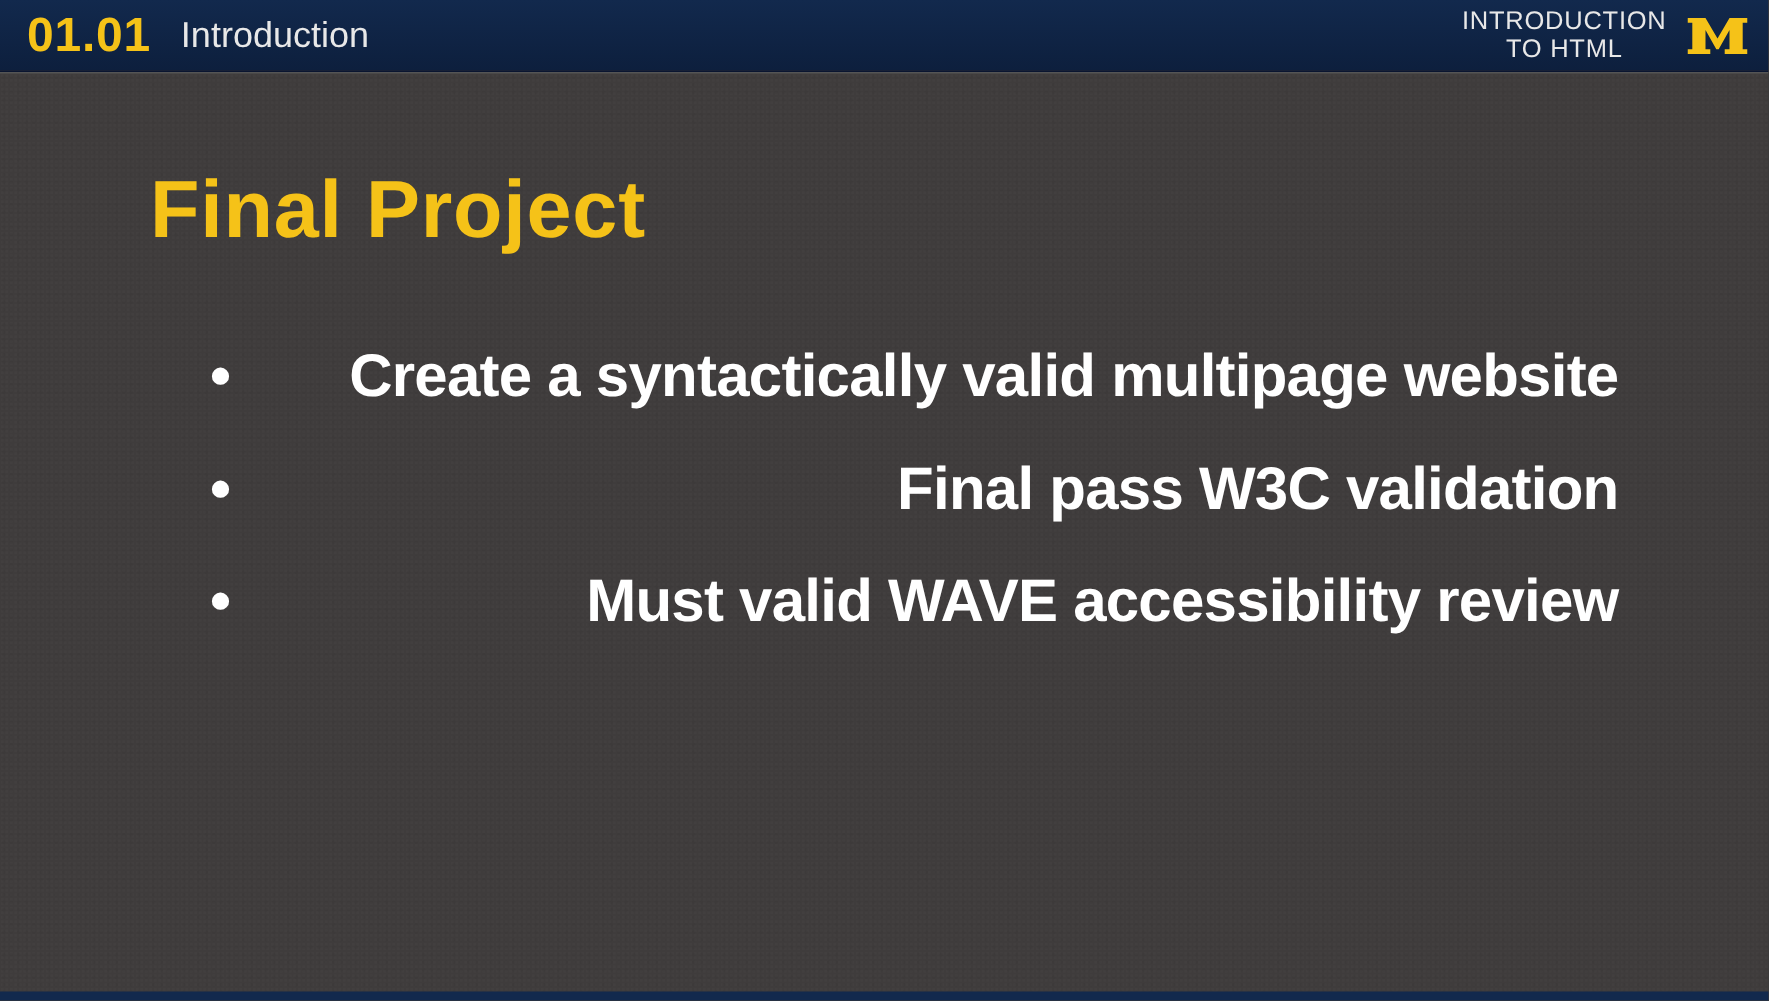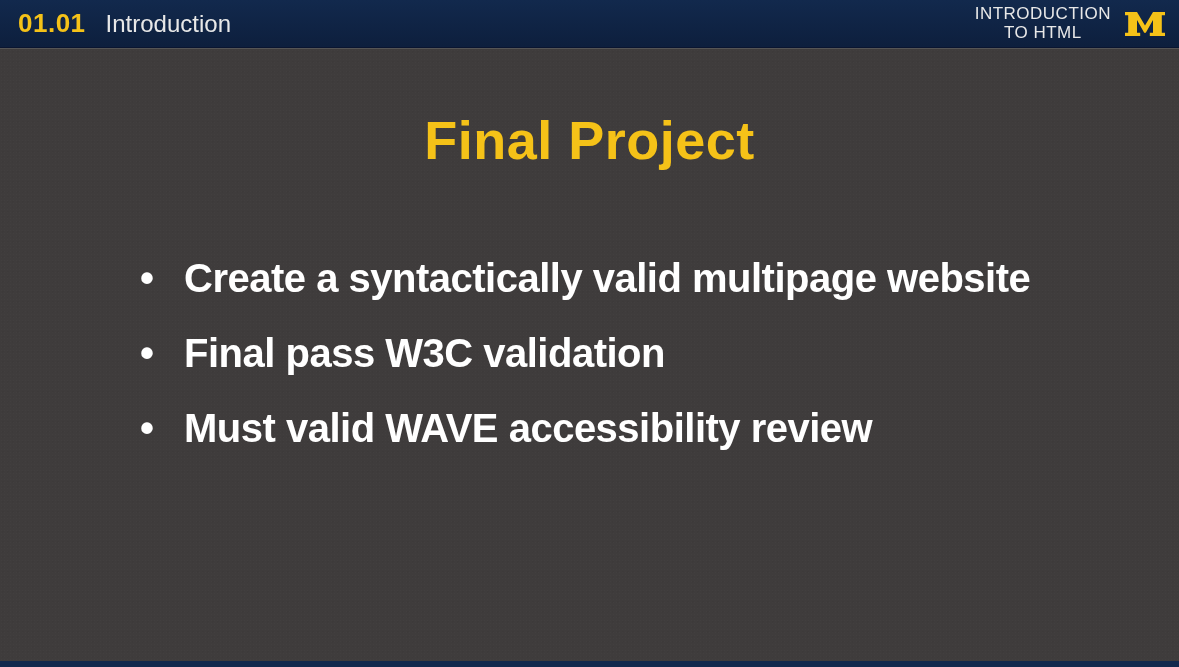--- a/index.html
+++ b/index.html
@@ -20,21 +20,21 @@
       background: linear-gradient(to bottom, #12294d 0%, #0d1f3d 100%);
       display: flex;
       align-items: center;
       padding: 0 14px 0 18px;
       border-bottom: 1px solid #0a1530;
       position: relative;
     }
     .lesson-number {
       color: #f5c218;
       font-weight: 700;
-      font-size: 26px;
+      font-size: 32px;
       letter-spacing: 0.5px;
     }
     .lesson-title {
       color: #e8e8e8;
       font-size: 24px;
       font-weight: 400;
       margin-left: 20px;
     }
     .course-title {
       color: #e8e8e8;
@@ -64,27 +64,27 @@
         radial-gradient(rgba(255,255,255,0.015) 1px, transparent 1px),
         radial-gradient(rgba(0,0,0,0.04) 1px, transparent 1px);
       background-size: 3px 3px, 5px 5px;
       padding: 60px 100px 0 100px;
       border-top: 1px solid #555;
     }
     .slide-title {
       color: #f5c218;
       font-size: 54px;
       font-weight: 700;
-      text-align: center;
-      margin-bottom: 82px;
+      margin-bottom: 55px;
       letter-spacing: 0.5px;
     }
     .bullets {
       list-style: none;
       padding-left: 40px;
+      text-align: right;
     }
     .bullets li {
       color: #ffffff;
       font-size: 40px;
       font-weight: 700;
       line-height: 1.28;
       margin-bottom: 24px;
       position: relative;
       padding-left: 44px;
       letter-spacing: -0.5px;

